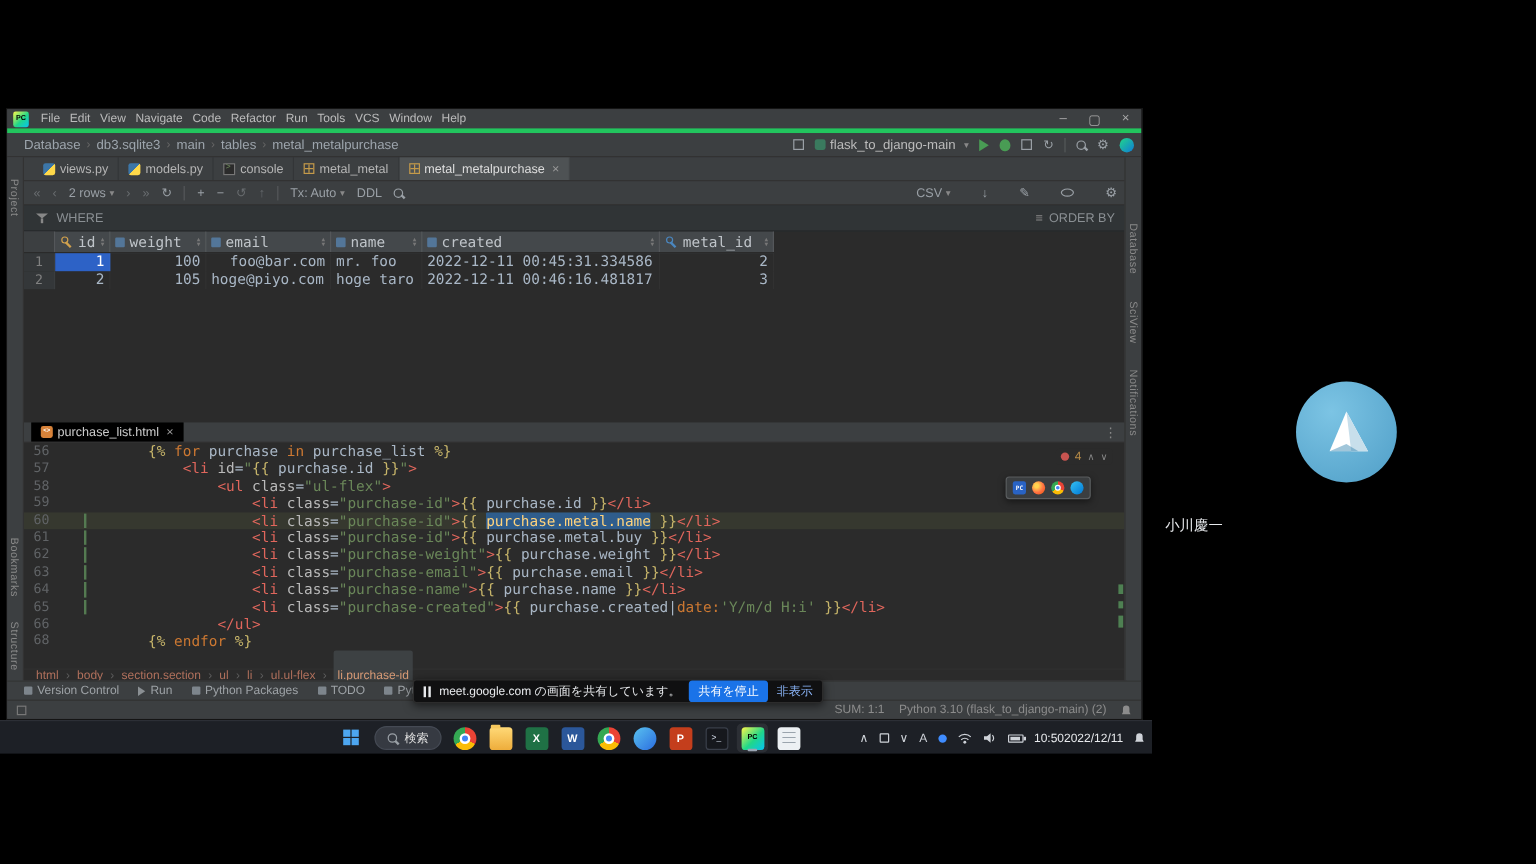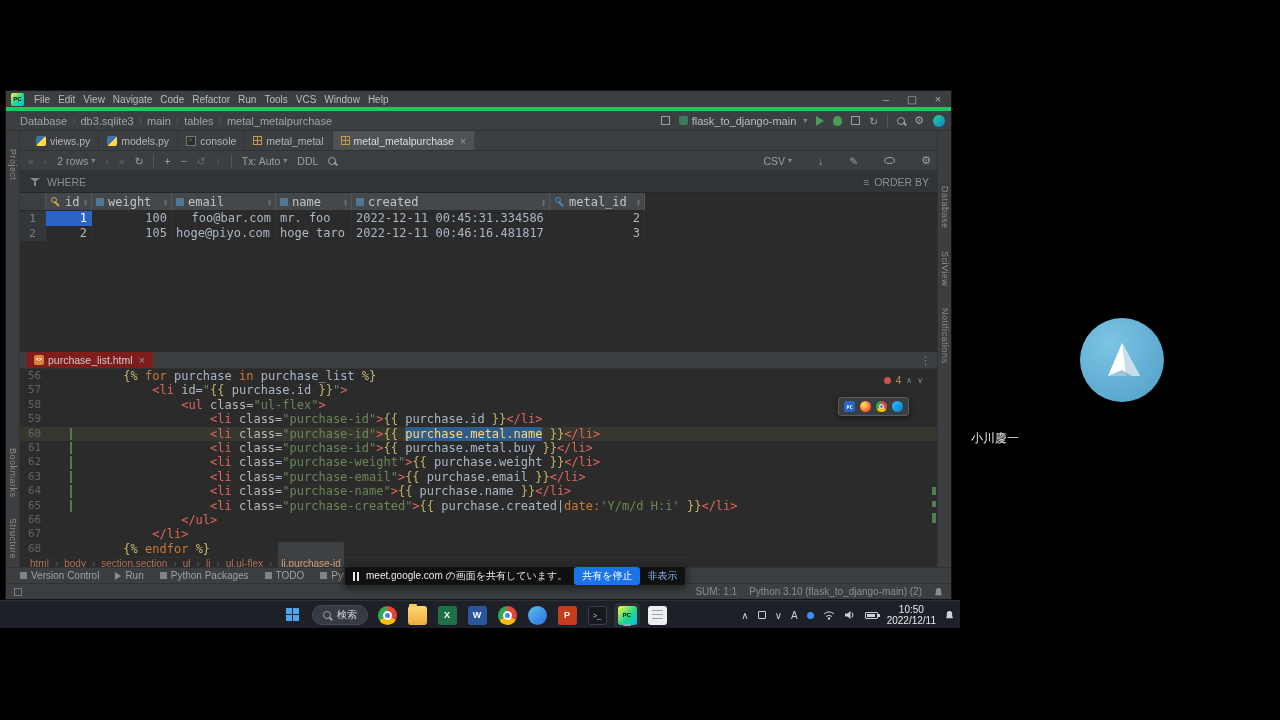--- a/index.html
+++ b/index.html
@@ -78,21 +78,21 @@
 .ick-gold{--c:#d1a14d}
 .ick-blue{--c:#4a87c0}
 .ic-col{width:8px;height:8px;border-radius:1px;background:#537699;flex:none}
 .grid-body{position:absolute;left:0;top:40px}
 .g-row{display:flex;height:15px;font-family:"DejaVu Sans Mono",monospace;font-size:12px;color:#a9b7c6}
 .g-cell{padding:0 4px;line-height:15px;white-space:nowrap;overflow:hidden;border-right:1px solid rgba(255,255,255,.03);flex:none}
 .g-cell.num{width:26px;text-align:center;color:#808080;background:#343739;font-size:11px}
 .g-cell.sel{background:#2d62c6;color:#fff}
 
 .ed-tabbar{position:absolute;left:0;top:221px;right:0;height:17px;background:#3c3f41;border-bottom:1px solid #323232;display:flex;align-items:center;padding-left:6px}
-.ed-tab{display:flex;align-items:center;gap:4px;background:#7f1d1d;height:100%;padding:0 8px;color:#ccc;font-size:10.5px}
+.ed-tab{display:flex;align-items:center;gap:4px;background:#000000;height:100%;padding:0 8px;color:#ccc;font-size:10.5px}
 .ic-html{width:10px;height:10px;border-radius:2px;background:#d8833a;position:relative;flex:none}
 .ic-html::before{content:"<>";position:absolute;left:0;top:1px;width:10px;text-align:center;font-size:5px;color:#fff;font-weight:bold}
 .ed-tab-more{margin-left:auto;color:#888;padding-right:8px}
 
 .editor{position:absolute;left:0;top:238px;right:0;height:188px;background:#2b2b2b;overflow:hidden;font-family:"DejaVu Sans Mono",monospace;font-size:12px}
 .code-line{display:flex;height:14.4px;line-height:14.4px;white-space:pre}
 .code-line.cur{background:#36382f}
 .ln{width:60px;flex:none;color:#606366;padding-left:8px;position:relative;font-size:11px}
 .code-line.chg .ln::after{content:"";position:absolute;right:8px;top:1px;bottom:1px;width:2px;background:#547a51}
 .code{white-space:pre}
@@ -152,21 +152,21 @@
 .ic-pycharm::after{content:"PC";font-size:6px;font-weight:bold;color:#000}
 .ic-notepad{background:#ecf0f3}
 .ic-notepad::after{content:"";position:absolute;inset:4px 4px;background:repeating-linear-gradient(#9aa4ad 0 1px,transparent 1px 4px)}
 .tb-tray{position:absolute;right:6px;top:0;height:28px;display:flex;align-items:center;gap:9px;color:#d6d9de;font-size:10px}
 .tray-ic{display:flex;align-items:center;justify-content:center;color:#cfd3d9}
 .mini-sq{width:8px;height:8px;border:1px solid #cfd3d9;border-radius:1px}
 .blue-dot{width:7px;height:7px;border-radius:50%;background:#3f8cff}
 .batt{width:13px;height:7px;border:1px solid #cfd3d9;border-radius:1px;position:relative}
 .batt::before{content:"";position:absolute;left:1px;top:1px;bottom:1px;width:8px;background:#cfd3d9}
 .batt::after{content:"";position:absolute;right:-3px;top:1px;width:2px;height:3px;background:#cfd3d9}
-.clock{display:flex;flex-direction:column;align-items:center;line-height:11px;font-size:10px;color:#e8eaed}
+.clock{display:flex;flex-direction:row;align-items:flex-end;line-height:11px;font-size:10px;color:#e8eaed}
 
 
 .meet-banner{position:absolute;left:344px;top:566px;height:20px;background:#101011;border:1px solid #2c2c2c;border-radius:3px;display:flex;align-items:center;gap:7px;padding:0 8px;z-index:50;box-shadow:0 2px 8px rgba(0,0,0,.6)}
 .mb-ic{display:flex;gap:2px}
 .mb-ic span{width:2px;height:9px;background:#e8eaed}
 .mb-msg{color:#e8eaed;font-size:10px;white-space:nowrap}
 .mb-stop{background:#1a73e8;color:#fff;font-size:10px;padding:2px 8px;border-radius:3px;white-space:nowrap}
 .mb-hide{color:#8ab4f8;font-size:10px;white-space:nowrap}
 
 
@@ -378,21 +378,20 @@
             <div class="code-line"><span class="ln">57</span><span class="code">          <span class="tk-tg">&lt;li </span><span class="tk-at">id</span><span class="tk-pl">=</span><span class="tk-st">"</span><span class="tk-br">{{ </span><span class="tk-pl">purchase.id</span><span class="tk-br"> }}</span><span class="tk-st">"</span><span class="tk-tg">&gt;</span></span></div>
             <div class="code-line"><span class="ln">58</span><span class="code">              <span class="tk-tg">&lt;ul </span><span class="tk-at">class</span><span class="tk-pl">=</span><span class="tk-st">"ul-flex"</span><span class="tk-tg">&gt;</span></span></div>
             <div class="code-line"><span class="ln">59</span><span class="code">                  <span class="tk-tg">&lt;li </span><span class="tk-at">class</span><span class="tk-pl">=</span><span class="tk-st">"purchase-id"</span><span class="tk-tg">&gt;</span><span class="tk-br">{{ </span><span class="tk-pl">purchase.id</span><span class="tk-br"> }}</span><span class="tk-tg">&lt;/li&gt;</span></span></div>
             <div class="code-line cur chg"><span class="ln">60</span><span class="code">                  <span class="tk-tg">&lt;li </span><span class="tk-at">class</span><span class="tk-pl">=</span><span class="tk-st">"purchase-id"</span><span class="tk-tg">&gt;</span><span class="tk-br">{{ </span><span class="tk-sel">purchase.metal.name</span><span class="tk-br"> }}</span><span class="tk-tg">&lt;/li&gt;</span></span></div>
             <div class="code-line chg"><span class="ln">61</span><span class="code">                  <span class="tk-tg">&lt;li </span><span class="tk-at">class</span><span class="tk-pl">=</span><span class="tk-st">"purchase-id"</span><span class="tk-tg">&gt;</span><span class="tk-br">{{ </span><span class="tk-pl">purchase.metal.buy</span><span class="tk-br"> }}</span><span class="tk-tg">&lt;/li&gt;</span></span></div>
             <div class="code-line chg"><span class="ln">62</span><span class="code">                  <span class="tk-tg">&lt;li </span><span class="tk-at">class</span><span class="tk-pl">=</span><span class="tk-st">"purchase-weight"</span><span class="tk-tg">&gt;</span><span class="tk-br">{{ </span><span class="tk-pl">purchase.weight</span><span class="tk-br"> }}</span><span class="tk-tg">&lt;/li&gt;</span></span></div>
             <div class="code-line chg"><span class="ln">63</span><span class="code">                  <span class="tk-tg">&lt;li </span><span class="tk-at">class</span><span class="tk-pl">=</span><span class="tk-st">"purchase-email"</span><span class="tk-tg">&gt;</span><span class="tk-br">{{ </span><span class="tk-pl">purchase.email</span><span class="tk-br"> }}</span><span class="tk-tg">&lt;/li&gt;</span></span></div>
             <div class="code-line chg"><span class="ln">64</span><span class="code">                  <span class="tk-tg">&lt;li </span><span class="tk-at">class</span><span class="tk-pl">=</span><span class="tk-st">"purchase-name"</span><span class="tk-tg">&gt;</span><span class="tk-br">{{ </span><span class="tk-pl">purchase.name</span><span class="tk-br"> }}</span><span class="tk-tg">&lt;/li&gt;</span></span></div>
             <div class="code-line chg"><span class="ln">65</span><span class="code">                  <span class="tk-tg">&lt;li </span><span class="tk-at">class</span><span class="tk-pl">=</span><span class="tk-st">"purchase-created"</span><span class="tk-tg">&gt;</span><span class="tk-br">{{ </span><span class="tk-pl">purchase.created</span><span class="tk-pl">|</span><span class="tk-kw">date:</span><span class="tk-st">'Y/m/d H:i'</span><span class="tk-br"> }}</span><span class="tk-tg">&lt;/li&gt;</span></span></div>
             <div class="code-line"><span class="ln">66</span><span class="code">              <span class="tk-tg">&lt;/ul&gt;</span></span></div>
-            <div class="code-line"><span class="ln">67</span><span class="code">          <span class="tk-tg">&lt;/li&gt;</span></span></div>
             <div class="code-line"><span class="ln">68</span><span class="code">      <span class="tk-br">{% </span><span class="tk-kw">endfor</span><span class="tk-br"> %}</span></span></div>
           </div>
         <div class="inspections">
           <span class="err-dot"></span>
           <span>4</span>
           <span class="chev">∧</span>
           <span class="chev">∨</span>
         </div>
         <div class="browser-popup">
           <span class="bp bp-pc">PC</span>

